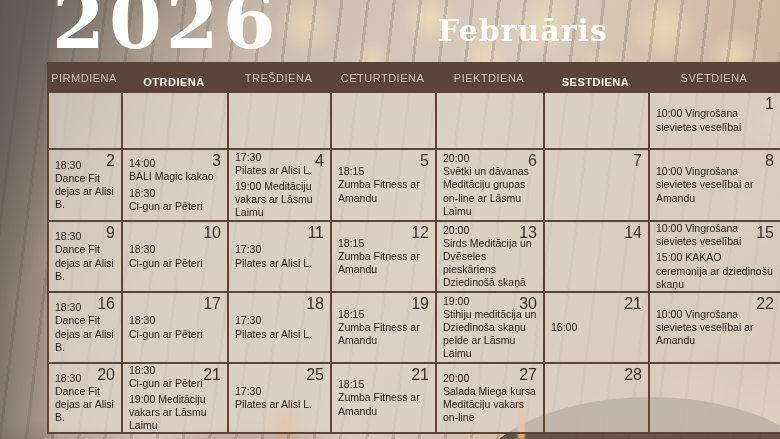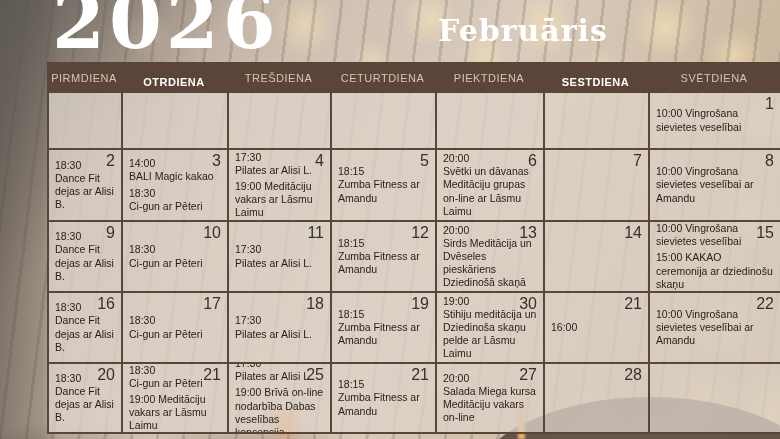--- a/index.html
+++ b/index.html
@@ -260,21 +260,20 @@
       <div class="day-num">21</div>
       <div class="events">
         <div class="event"><span class="ev-time">18:30</span><span class="ev-title">Ci-gun ar Pēteri</span></div>
         <div class="event inline"><span class="ev-time">19:00</span><span class="ev-title">Meditāciju vakars ar Lāsmu Laimu</span></div>
       </div>
     </div>
     <div class="cell">
       <div class="day-num">25</div>
       <div class="events">
         <div class="event"><span class="ev-time">17:30</span><span class="ev-title">Pilates ar Alisi L.</span></div>
-        <div class="event inline"><span class="ev-time">19:00</span><span class="ev-title">Brīvā on-line nodarbība Dabas veselības koncepcija</span></div>
       </div>
     </div>
     <div class="cell">
       <div class="day-num">21</div>
       <div class="events">
         <div class="event"><span class="ev-time">18:15</span><span class="ev-title">Zumba Fitness ar Amandu</span></div>
       </div>
     </div>
     <div class="cell">
       <div class="day-num">27</div>

